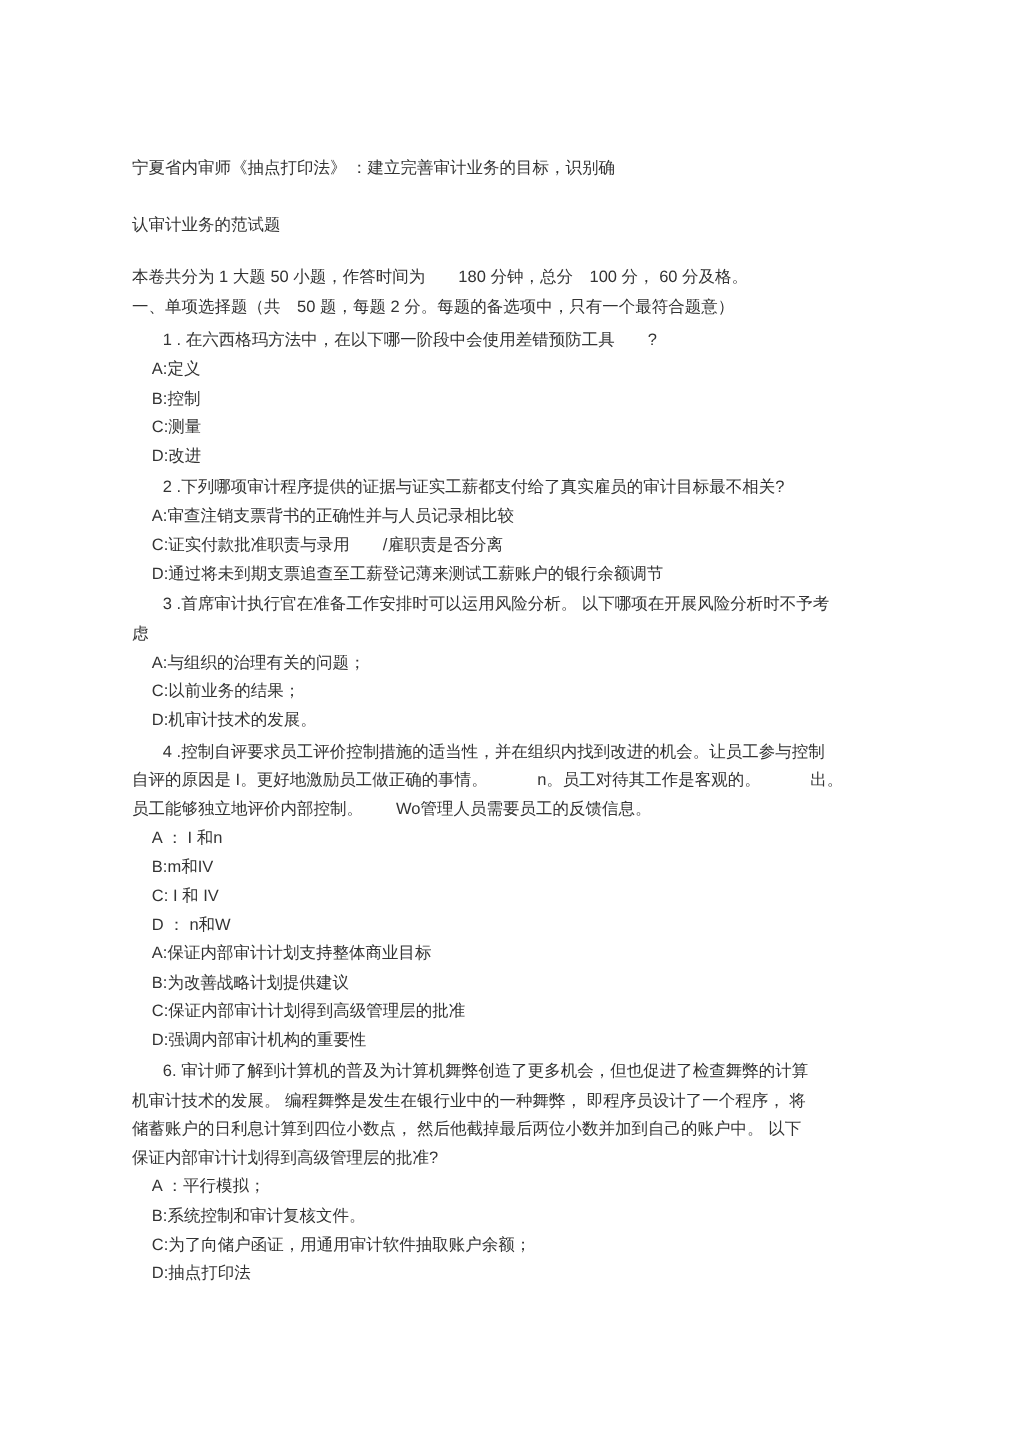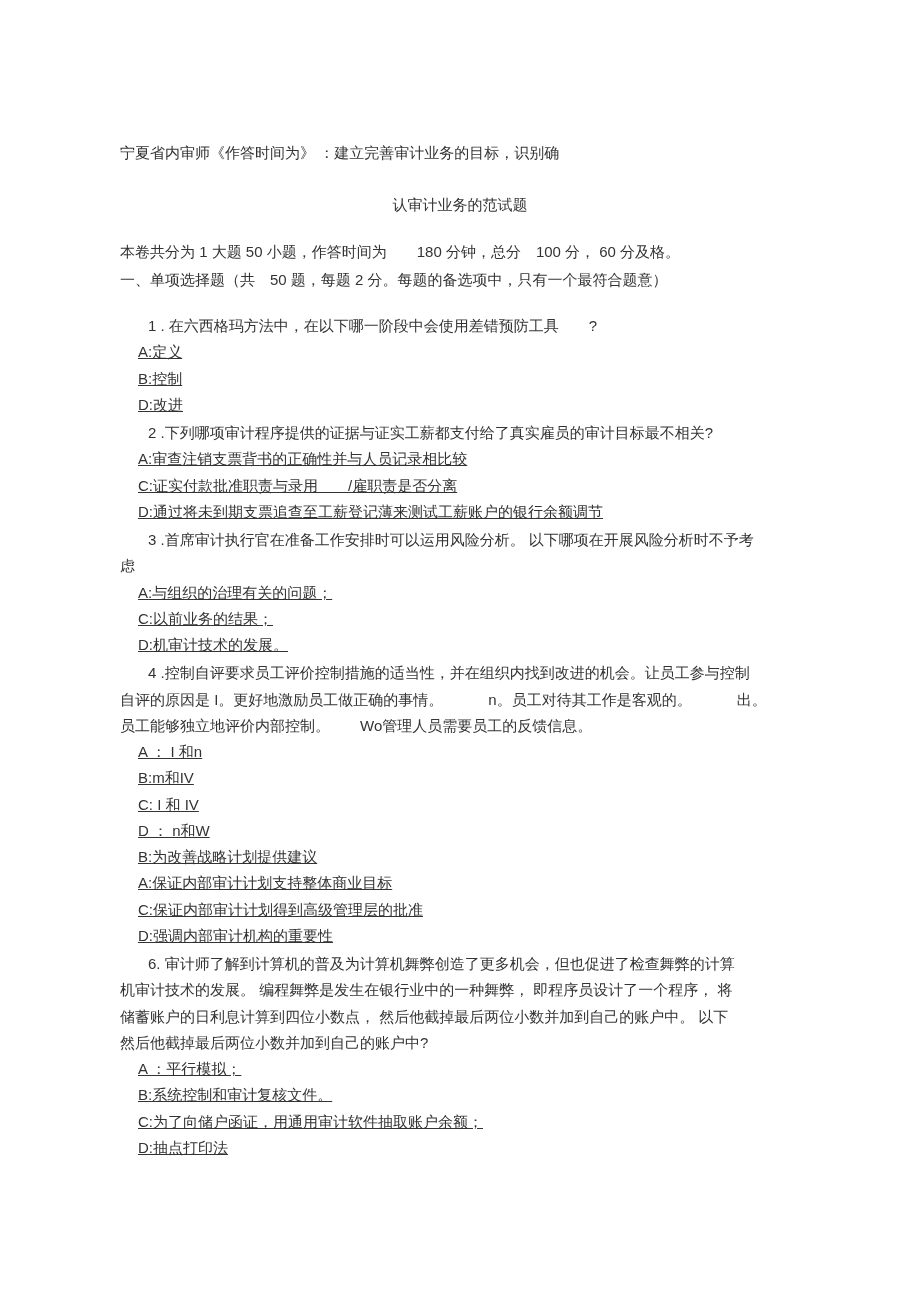--- a/index.html
+++ b/index.html
@@ -14,56 +14,55 @@
   .page {
     width: 920px;
     min-height: 1303px;
     padding: 140px 120px 60px 120px;
     box-sizing: border-box;
   }
   .title-line {
     text-align: left;
   }
   .title-line2 {
-    text-align: center;
     margin-top: 26px;
     margin-bottom: 20px;
   }
   .intro {
     margin-bottom: 2px;
   }
   .section {
-    margin-bottom: 20px;
+    margin-bottom: 4px;
   }
   .q {
     margin-top: 2px;
     margin-left: 28px;
   }
   .opt {
     padding-left: 18px;
-    text-decoration: underline;
   }
   .continuation {
     
   }
 </style>
 </head>
 <body>
 
 <div class="page">
 
-  <div class="title-line">宁夏省内审师《作答时间为》 ：建立完善审计业务的目标，识别确</div>
+  <div class="title-line">宁夏省内审师《抽点打印法》 ：建立完善审计业务的目标，识别确</div>
   <div class="title-line2">认审计业务的范试题</div>
 
   <div class="intro">本卷共分为  1 大题  50 小题，作答时间为　　180 分钟，总分　100 分，  60 分及格。</div>
   <div class="section">一、单项选择题（共　50 题，每题 2 分。每题的备选项中，只有一个最符合题意）</div>
 
   <div class="q">1 . 在六西格玛方法中，在以下哪一阶段中会使用差错预防工具　　?</div>
   <div class="opt">A:定义</div>
   <div class="opt">B:控制</div>
+  <div class="opt">C:测量</div>
   <div class="opt">D:改进</div>
 
   <div class="q">2 .下列哪项审计程序提供的证据与证实工薪都支付给了真实雇员的审计目标最不相关?</div>
   <div class="opt">A:审查注销支票背书的正确性并与人员记录相比较</div>
   <div class="opt">C:证实付款批准职责与录用　　/雇职责是否分离</div>
   <div class="opt">D:通过将未到期支票追查至工薪登记薄来测试工薪账户的银行余额调节</div>
 
   <div class="q">3 .首席审计执行官在准备工作安排时可以运用风险分析。  以下哪项在开展风险分析时不予考</div>
   <div class="continuation">虑</div>
   <div class="opt">A:与组织的治理有关的问题；</div>
@@ -71,27 +70,27 @@
   <div class="opt">D:机审计技术的发展。</div>
 
   <div class="q">4 .控制自评要求员工评价控制措施的适当性，并在组织内找到改进的机会。让员工参与控制</div>
   <div class="continuation">自评的原因是  I。更好地激励员工做正确的事情。　　　n。员工对待其工作是客观的。　　　出。</div>
   <div class="continuation">员工能够独立地评价内部控制。　　Wo管理人员需要员工的反馈信息。</div>
   <div class="opt">A ： I 和n</div>
   <div class="opt">B:m和IV</div>
   <div class="opt">C: I 和  IV</div>
   <div class="opt">D ： n和W</div>
 
+  <div class="opt">A:保证内部审计计划支持整体商业目标</div>
   <div class="opt">B:为改善战略计划提供建议</div>
-  <div class="opt">A:保证内部审计计划支持整体商业目标</div>
   <div class="opt">C:保证内部审计计划得到高级管理层的批准</div>
   <div class="opt">D:强调内部审计机构的重要性</div>
 
   <div class="q">6.  审计师了解到计算机的普及为计算机舞弊创造了更多机会，但也促进了检查舞弊的计算</div>
   <div class="continuation">机审计技术的发展。 编程舞弊是发生在银行业中的一种舞弊， 即程序员设计了一个程序， 将</div>
   <div class="continuation">储蓄账户的日利息计算到四位小数点， 然后他截掉最后两位小数并加到自己的账户中。 以下</div>
-  <div class="continuation">然后他截掉最后两位小数并加到自己的账户中?</div>
+  <div class="continuation">保证内部审计计划得到高级管理层的批准?</div>
   <div class="opt">A ：平行模拟；</div>
   <div class="opt">B:系统控制和审计复核文件。</div>
   <div class="opt">C:为了向储户函证，用通用审计软件抽取账户余额；</div>
   <div class="opt">D:抽点打印法</div>
 
 </div>
 
 </body></html>

